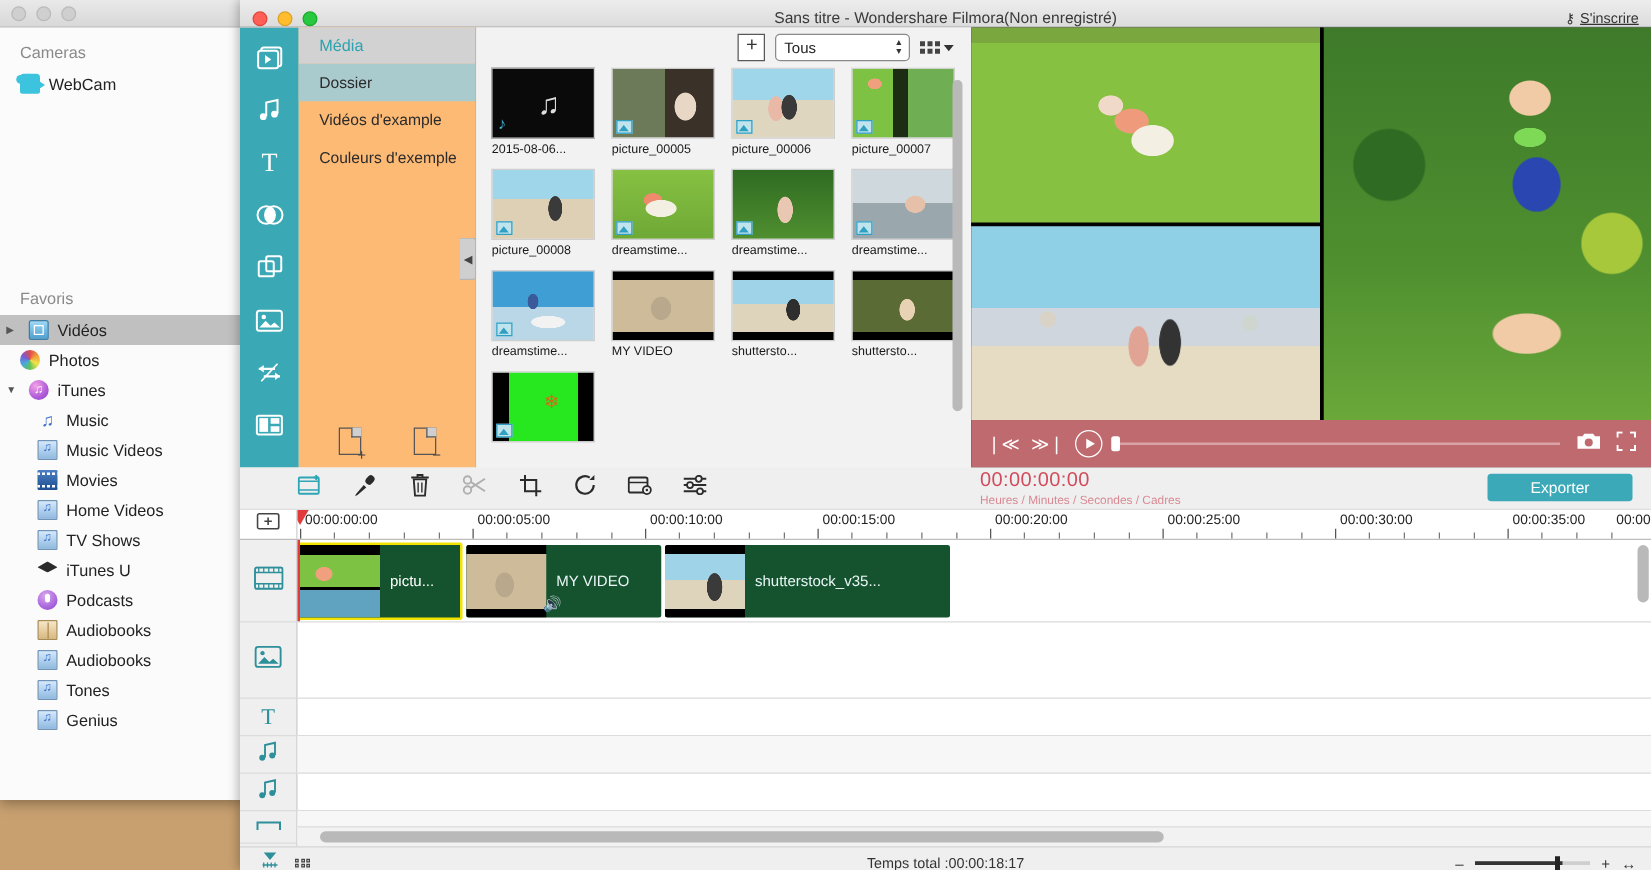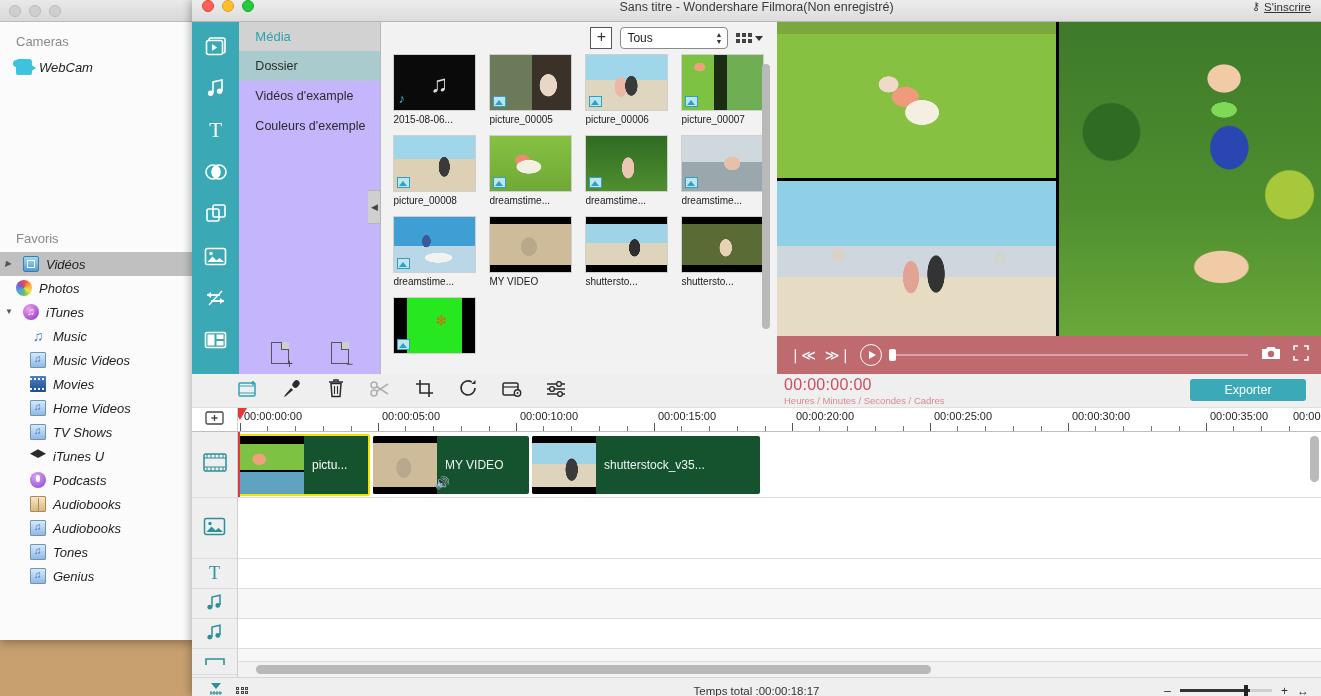--- a/index.html
+++ b/index.html
@@ -25,21 +25,21 @@
     display: flex; align-items: center; padding-left: 9px; gap: 8px;
   }
   .tl-dot { width: 12px; height: 12px; border-radius: 50%;
             background: #cfcfcf; border: 1px solid #bababa; }
   .finder-body { padding-top: 8px; font-size: 13px; color: #333; }
   .fsec-title {
     padding: 4px 0 6px 16px; font-size: 13px; color: #8a8a8a;
   }
   .frow {
     display: flex; align-items: center; height: 24px;
-    padding-left: 16px; gap: 7px; font-size: 13px; color: #222; font-style: italic;
+    padding-left: 16px; gap: 7px; font-size: 13px; color: #222;
   }
   .frow.indent { padding-left: 30px; }
   .frow.sel { background: #c0c0c0; }
   .disc { width: 9px; font-size: 8px; color: #555; line-height: 1; margin-left: -11px; margin-right: 2px;}
   .fico { width: 16px; height: 16px; flex: none; display:inline-block; position: relative; }
 
   
   .ico-cam { background: #3cc3dd; border-radius: 3px 3px 2px 2px; }
   .ico-cam:before { content:""; position:absolute; left:-3px; top:1px; width:7px; height:7px;
     border-radius:50%; background:#3cc3dd; box-shadow: 6px -1px 0 #3cc3dd; }
@@ -69,21 +69,21 @@
 
   
   .filmora {
     position: absolute; left: 192px; top: 0; width: 1129px; height: 696px;
     background: #efefef; overflow: hidden;
     box-shadow: -2px 0 8px rgba(0,0,0,.28);
   }
   .fm-titlebar {
     height: 22px; background: linear-gradient(#ededed,#dcdcdc);
     border-bottom: 1px solid #b5b5b5;
-    display: flex; align-items: flex-start; position: relative;
+    display: flex; align-items: flex-end; position: relative;
   }
   .fm-dots { display: flex; gap: 8px; padding-left: 10px; }
   .d-red { width:12px;height:12px;border-radius:50%;background:#ff5f57;border:1px solid #e0443e; }
   .d-red:after{content:"";position:absolute;}
   .d-yel { width:12px;height:12px;border-radius:50%;background:#ffbd2e;border:1px solid #dea123; }
   .d-grn { width:12px;height:12px;border-radius:50%;background:#28c840;border:1px solid #1aab29; }
   .fm-title {
     position: absolute; left: 0; right: 0; text-align: center;
     font-size: 12.5px; color: #3a3a3a;
   }
@@ -101,21 +101,21 @@
   .rail {
     width: 48px; background: #3aa9b5; display: flex; flex-direction: column;
     align-items: center; padding-top: 10px; gap: 14px;
   }
   .rail-btn { width: 30px; height: 28px; display:flex;align-items:center;justify-content:center;
               color:#fff; cursor: default; }
   .rail-btn svg { display:block; }
 
   
   .medialist {
-    width: 144px; background: #c4b5fd; border-right: 1px solid #b9b9b9;
+    width: 144px; background: #fdba74; border-right: 1px solid #b9b9b9;
     position: relative;
   }
   .ml-head { padding: 7px 0 7px 16px; font-size: 13px; color: #2ba3b0; background:#d2d2d2; }
   .ml-item { padding: 8px 0 8px 16px; font-size: 12.5px; color: #2b2b2b; }
   .ml-item.sel { background: #aacbcd; }
   .ml-collapse {
     position: absolute; right: -1px; top: 168px; width: 13px; height: 34px;
     background: #cfcfcf; border-radius: 0 3px 3px 0; border:1px solid #b5b5b5; border-left:none;
     display:flex;align-items:center;justify-content:center; font-size:9px; color:#444;
   }

